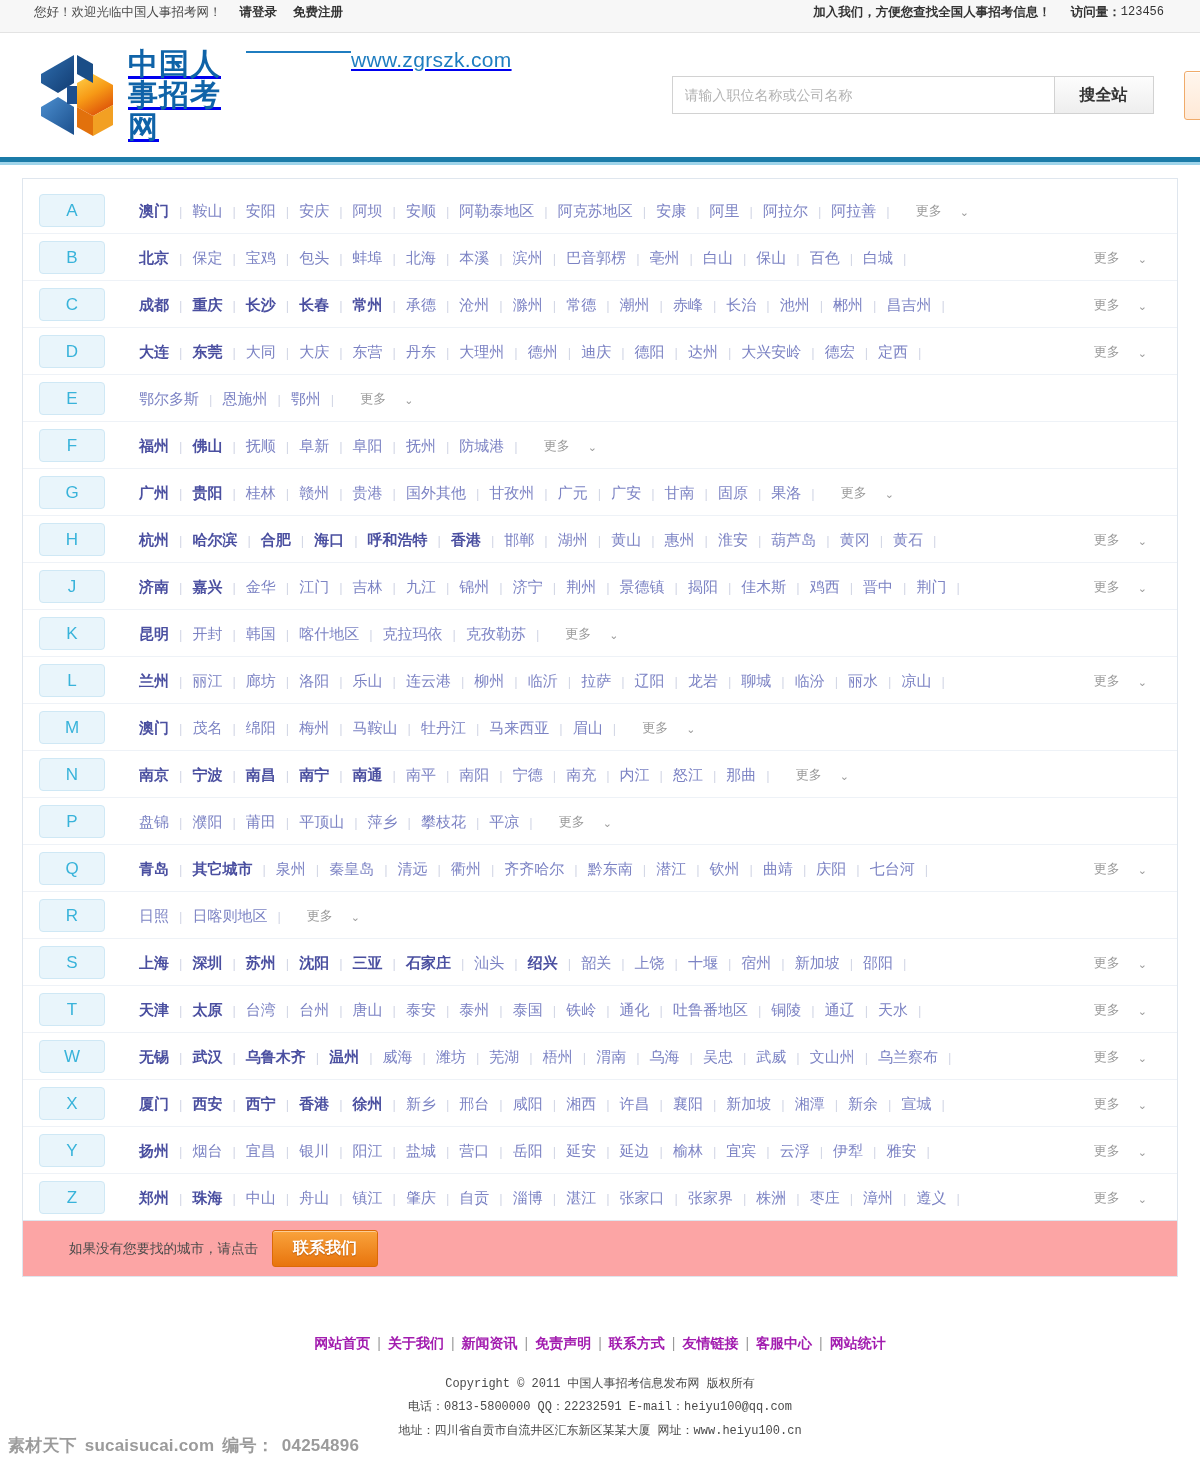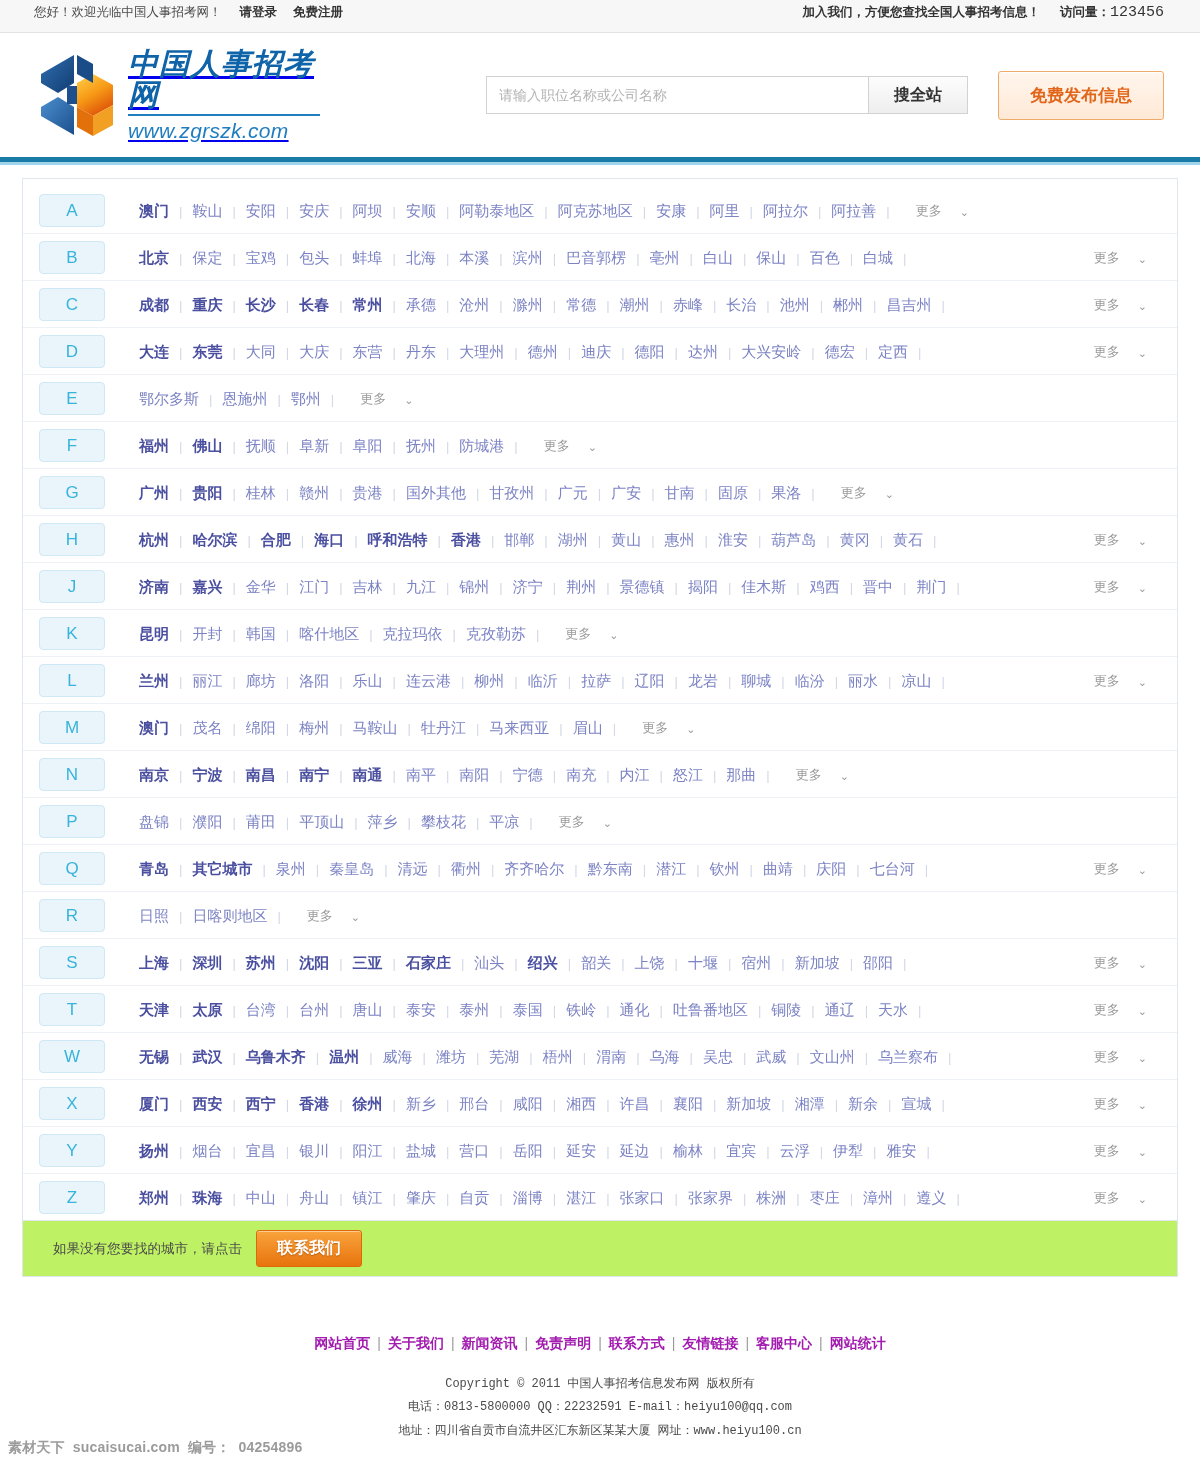--- a/index.html
+++ b/index.html
@@ -22,34 +22,34 @@
     font-size: 12.5px;
     color: #555;
     padding: 0 36px 8px 34px;
   }
   .topbar-left { display: flex; align-items: center; gap: 0; white-space: nowrap; }
   .topbar-greeting { color: #4a4a4a; margin-right: 18px; }
   .topbar-link { color: #333; font-weight: bold; text-decoration: none; margin-right: 16px; }
   .topbar-right { margin-left: auto; display: flex; align-items: center; white-space: nowrap; }
   .topbar-join { color: #333; font-weight: bold; margin-right: 20px; margin-left: 32px; }
   .topbar-visits-label { color: #333; font-weight: bold; }
-  .topbar-visits-value { color: #333; font-family: "Liberation Mono", "DejaVu Sans Mono", monospace; font-size: 15px; }
+  .topbar-visits-value { color: #333; font-family: "Liberation Mono", "DejaVu Sans Mono", monospace; font-size: 12px; }
 
   
   .header {
     height: 124px;
     background: #ffffff;
     display: flex;
     align-items: center;
     padding: 0 36px 0 38px;
     position: relative;
   }
   .brand { display: flex; align-items: center; gap: 12px; }
   .logo-mark { width: 78px; height: 86px; flex: 0 0 78px; }
-  .brand-text { display: flex; flex-direction: column; justify-content: center; font-style: italic; }
+  .brand-text { display: flex; justify-content: center; }
   .brand-name {
     font-size: 30px; font-weight: bold; letter-spacing: 1px;
     color: #0f63a8; line-height: 1.05;
     text-shadow: 0 1px 0 rgba(255,255,255,.6);
   }
   .brand-rule { height: 2px; background: #1f7dc0; margin: 3px 0 3px; width: 192px; }
   .brand-url { font-size: 21px; color: #1f7dc0; letter-spacing: .3px; line-height: 1.1; }
 
   .search-wrap { display: flex; align-items: center; margin-left: 160px; }
   .search-input {
@@ -139,24 +139,24 @@
     display: inline-flex; align-items: center; gap: 18px;
   }
   .more-link.inline { margin-left: 14px; }
   .chev { font-size: 11px; display: inline-block; transform: translateY(1px); }
 
   
   .contact-strip {
     margin: 0 22px;
     border: 1px solid #dfe6ee;
     border-top: none;
-    background: #bef264;
+    background: #fca5a5;
     height: 56px;
     display: flex; align-items: center;
-    padding-left: 30px;
+    padding-left: 46px;
   }
   .contact-text { font-size: 13.5px; color: #4b4b4b; margin-right: 14px; }
   .contact-btn {
     background: linear-gradient(#f9a33c,#e8740d);
     border: 1px solid #dc6a06;
     border-radius: 3px;
     color: #ffffff;
     font-size: 16px; font-weight: bold;
     padding: 7px 20px;
     cursor: pointer;
@@ -175,21 +175,21 @@
     font-family: "Liberation Mono", "DejaVu Sans Mono", monospace;
     font-size: 12px; color: #4a4a4a; line-height: 1.95;
   }
 
   
   .watermark {
     position: absolute;
     left: 8px; bottom: 6px;
     display: flex; align-items: baseline; gap: 8px;
     color: #9b9b9b;
-    font-size: 14px; font-weight: bold;
+    font-size: 17px; font-weight: bold;
     letter-spacing: .2px;
   }
   .watermark .latin { font-family: "Liberation Sans", sans-serif; }
   .page { position: relative; width: 1200px; min-height: 1463px; }
 </style>
 </head>
 <body>
 
 <div class="page">
 

